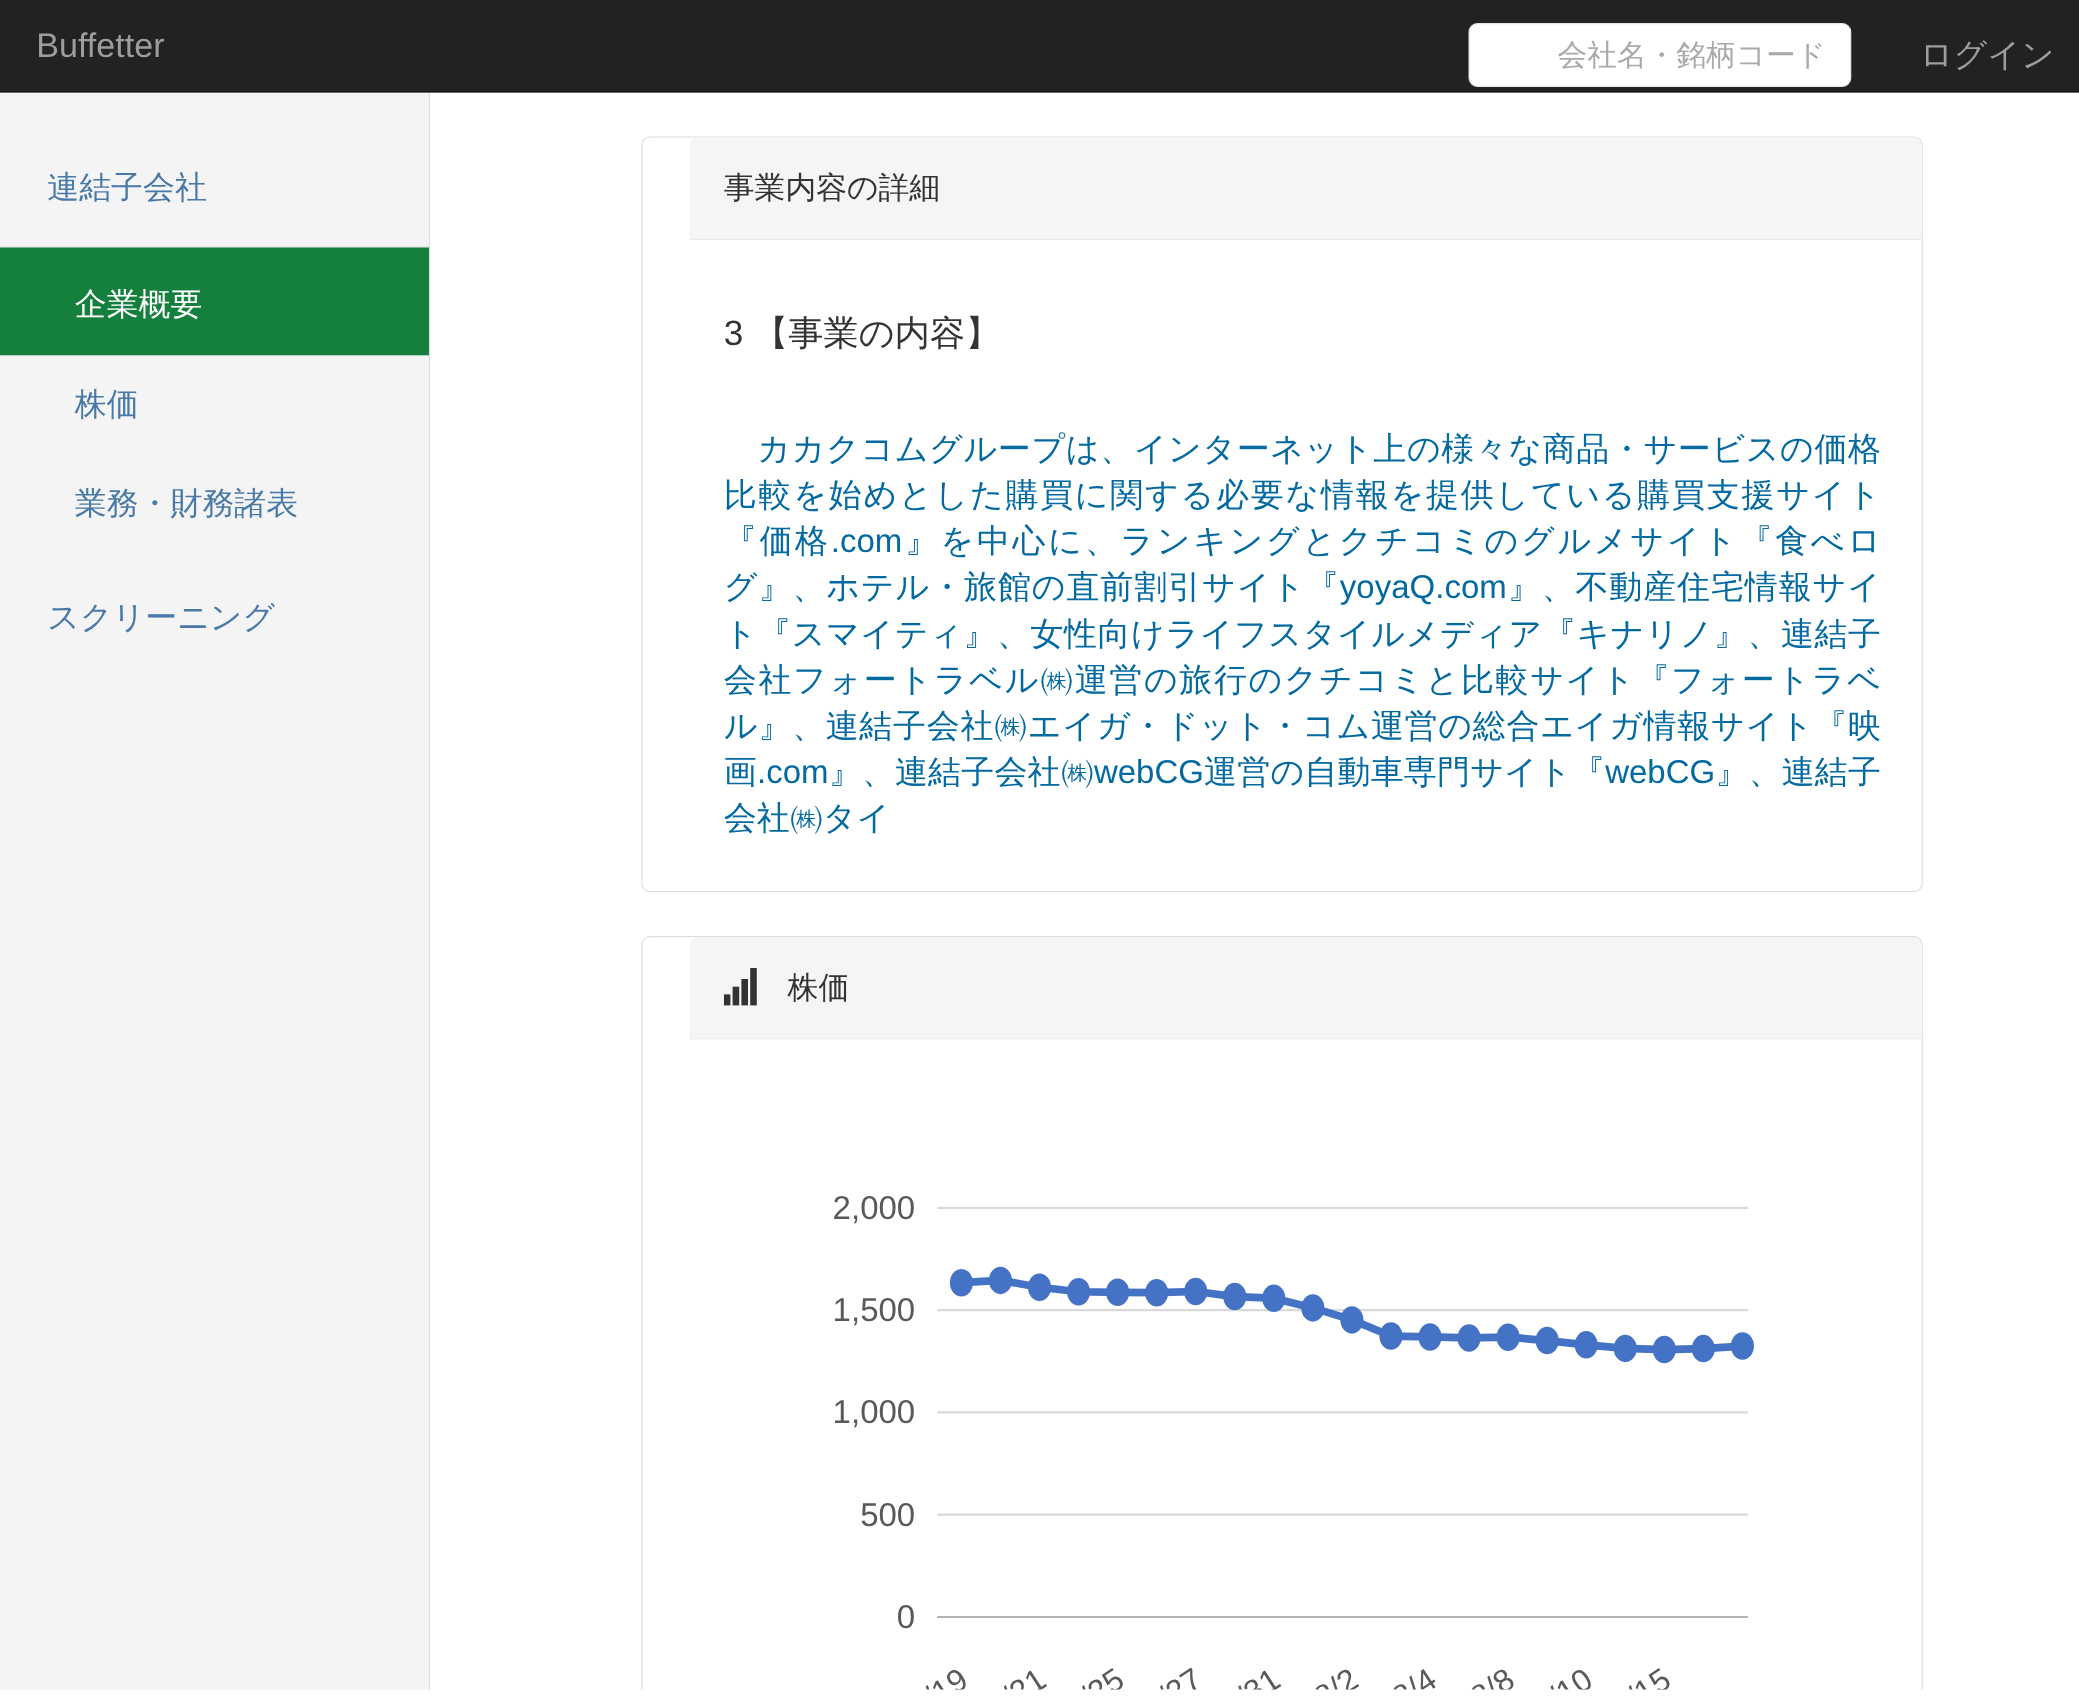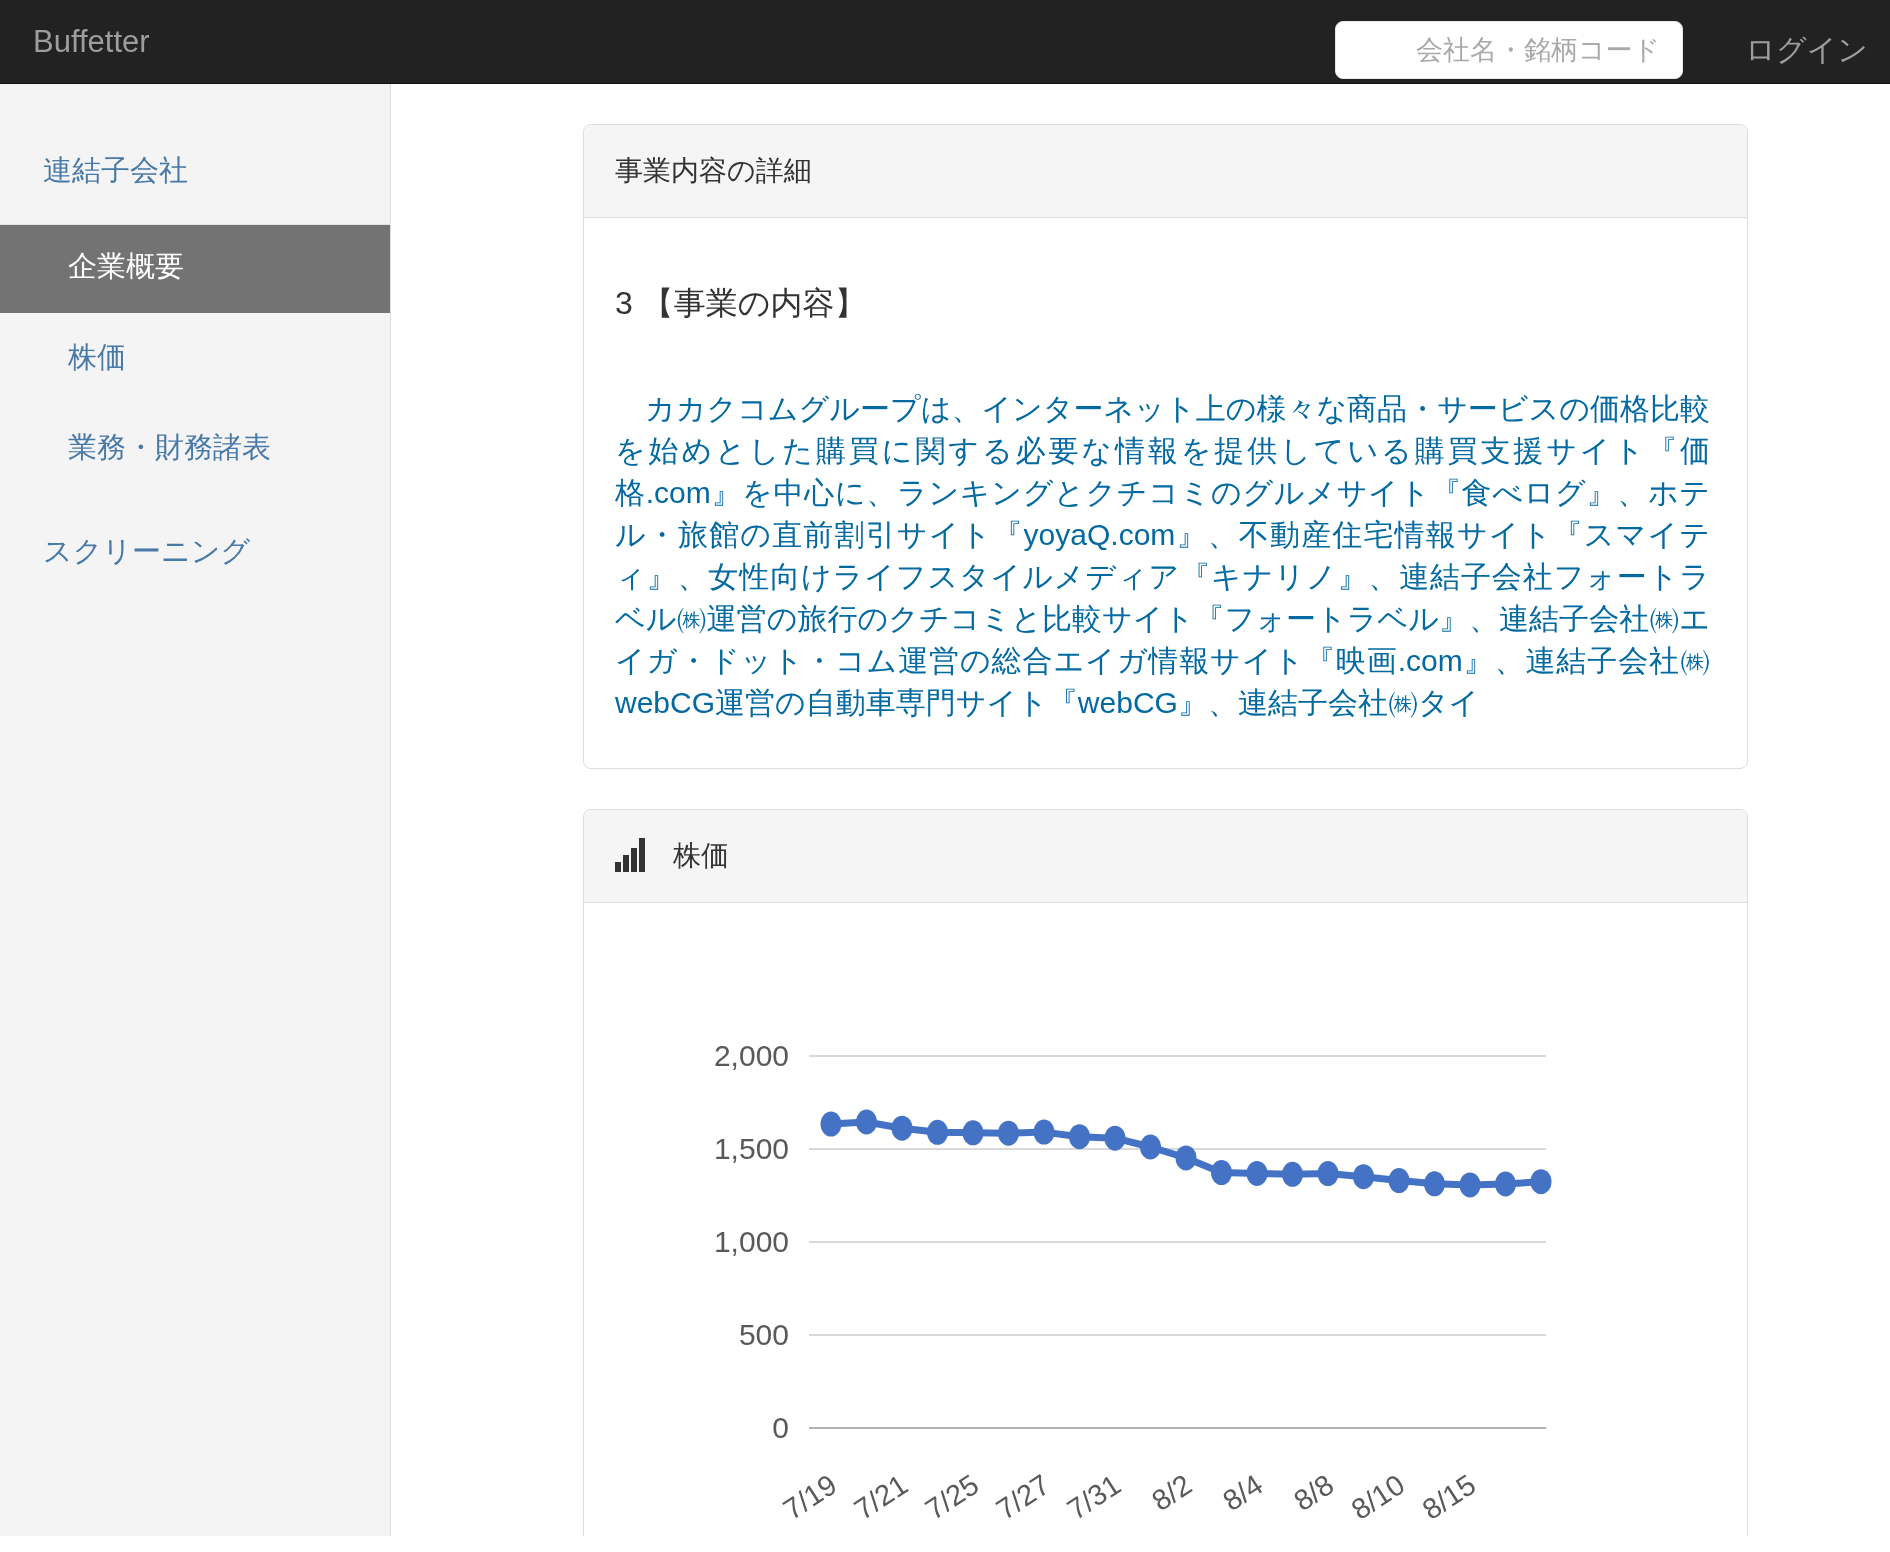--- a/index.html
+++ b/index.html
@@ -28,28 +28,28 @@
   .layout { display:flex; height:1452px; }
   .sidebar {
     width:391px; background:#f4f4f4; border-right:1px solid #ddd;
     padding-top:42px; flex:none;
   }
   .side-item {
     display:block; font-size:29px; color:#4879a8; text-decoration:none;
     padding:25px 10px 25px 43px; cursor:pointer;
   }
   .side-item.lvl2 { padding-left:68px; }
-  .side-item.active { background:#737373; color:#fff; padding-top:22px; padding-bottom:26px; }
+  .side-item.active { background:#15803d; color:#fff; padding-top:32px; padding-bottom:26px; }
   .side-divider { border-bottom:1px solid #e2e2e2; margin-top:8px; }
   .side-gap { height:14px; }
 
   .main { flex:1; padding:40px 0 0 192px; overflow:hidden; }
 
   
-  .card { width:1165px; border:1px solid #ddd; border-radius:8px; background:#fff; }
+  .card { width:1165px; border:1px solid #ddd; border-radius:8px; background:#fff;padding-left:43px; }
   .card-header {
     background:#f5f5f5; border-bottom:1px solid #ddd; border-radius:8px 8px 0 0;
     padding:27px 31px; font-size:28px; color:#333;
     display:flex; align-items:center;
   }
   .card-header .hdr-icon { margin-right:26px; display:inline-flex; align-items:flex-end; }
   .card-body-1 { padding:14px 37px 44px 31px; }
   .section-heading { font-size:32px; font-weight:400; color:#333; margin-top:50px; }
   .body-text {
     font-size:30px; line-height:42px; color:#0369a1; margin-top:62px;

